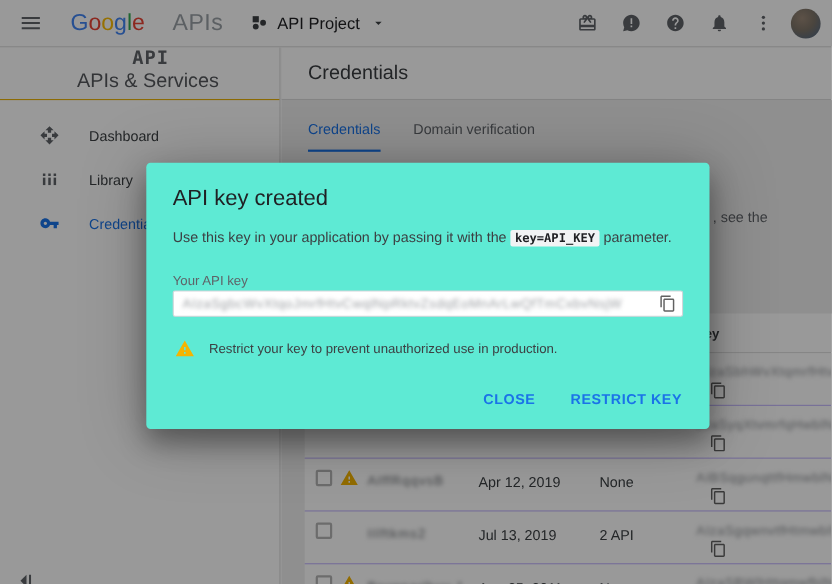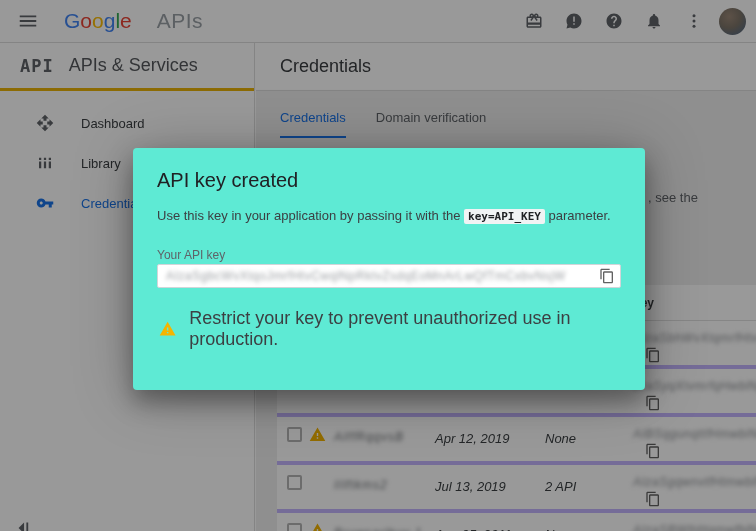--- a/index.html
+++ b/index.html
@@ -26,21 +26,21 @@
   .topbar-right .iconbtn { margin-right:22px; }
   .avatar {
     width:27px; height:27px; border-radius:50%; margin-right:10px; cursor:pointer;
     background: radial-gradient(circle at 38% 32%, #9b8878 0%, #7d7468 45%, #5d6b7c 80%, #4c5a6b 100%);
   }
   
   .sidebar {
     position:absolute; left:0; top:43px; width:255px; height:488px;
     background:#fff; border-right:1px solid #dcdcdc;
   }
-  .sidebar-header { height:48px; border-bottom:3px solid #eab308; display:flex; align-items:center; }
+  .sidebar-header { height:48px; border-bottom:1px solid #eab308; display:flex; align-items:center;flex-direction:column; }
   .api-logo {
     margin-left:20px; font-family:"DejaVu Sans Mono", monospace;
     font-weight:bold; font-size:17px; color:#5f6368; letter-spacing:1px;
   }
   .sidebar-title { font-size:18px; color:#55585c; margin-left:15px; }
   .nav { padding-top:12px; }
   .nav-item { height:40px; display:flex; align-items:center; padding-left:36px; cursor:pointer; }
   .nav-item .nav-icon { width:18px; height:18px; fill:#5f6368; }
   .nav-item .nav-label { font-size:13px; color:#3c4043; margin-left:27px; }
   .nav-item.active .nav-icon { fill:#1a73e8; }
@@ -51,21 +51,21 @@
   .main-header { height:48px; background:#fff; border-bottom:1px solid #dcdcdc; display:flex; align-items:center; }
   .page-title { font-size:18px; color:#3a3d40; margin-left:24px; }
   .tabs { position:absolute; left:24px; top:67px; display:flex; }
   .tab { font-size:13px; color:#5f6368; padding-bottom:11px; margin-right:30px; cursor:pointer; border-bottom:2px solid transparent; }
   .tab.active { color:#1a73e8; border-bottom-color:#1a73e8; }
   .intro-fragment { position:absolute; left:392px; top:147px; font-size:13px; color:#5f6368;text-align:right; }
   
   .bg-table { position:absolute; left:21px; top:242px; width:479px; background:#fff; }
   .bg-thead { position:relative; height:36px; border-bottom:1px solid #e0e0e0; }
   .key-header { position:absolute; left:355px; top:11px; font-size:12px; font-weight:bold; color:#3c4043; }
-  .bg-row { position:relative; height:48px; border-bottom:4px solid #c4b5fd;font-style:italic; }
+  .bg-row { position:relative; height:48px; border-bottom:1px solid #c4b5fd; }
   .cb { position:absolute; left:10px; top:10px; width:15px; height:15px; border:2px solid #b4b4b4; border-radius:2px; background:#fff; cursor:pointer; }
   .row-warn { position:absolute; left:32px; top:9px; width:17px; height:17px; }
   .name-mask { position:absolute; left:57px; top:13px; font-size:12px; color:#6f7377; filter:blur(2px); letter-spacing:1px; white-space:nowrap; }
   .cell-date { position:absolute; left:158px; top:14px; font-size:13px; color:#3c4043; }
   .cell-restr { position:absolute; left:268px; top:14px; font-size:13px; color:#3c4043; }
   .key-mask { position:absolute; left:356px; top:10px; font-size:12px; color:#8f9296; filter:blur(2px); letter-spacing:0.5px; white-space:nowrap; }
   .row-copy { position:absolute; left:368px; top:26px; width:16px; height:16px; }
   
   .scrim { position:absolute; inset:0; background:rgba(0,0,0,0.40); z-index:10; }
   .dialog {
@@ -80,21 +80,21 @@
     color:#202124; background:#f1f3f4; padding:1px 4px; border-radius:2px;
   }
   .dlg-label { position:absolute; left:24px; top:100px; font-size:12px; color:#5f6368; }
   .dlg-input {
     position:absolute; left:24px; top:116px; width:464px; height:24px;
     background:#fff; border:1px solid #d2d5d9; border-radius:2px;
   }
   .dlg-input .mask { position:absolute; left:8px; top:4px; font-size:12px; color:#9da0a4; filter:blur(2px); letter-spacing:0.5px; white-space:nowrap; max-width:430px; overflow:hidden; }
   .dlg-copy { position:absolute; right:5px; top:3px; width:16px; height:16px; }
   .dlg-warning { position:absolute; left:26px; top:160px; display:flex; align-items:center; }
-  .dlg-warning-text { font-size:18px; color:#3c4043; margin-left:13px; }
+  .dlg-warning-text { font-size:12px; color:#3c4043; margin-left:13px;text-align:right; }
   .dlg-actions { position:absolute; right:14px; bottom:11px; display:flex; }
   .dlg-btn {
     background:none; border:none; cursor:pointer; padding:9px 11px; margin-left:10px;
     font-family:"Liberation Sans", sans-serif; font-size:13px; font-weight:bold;
     color:#1a73e8; letter-spacing:0.5px; border-radius:4px;
   }
   svg { display:block; }
 </style>
 </head>
 <body>
@@ -109,20 +109,35 @@
     </button>
     <div class="logo">
       <span class="l" style="color:#4285F4">G</span>
         <span class="l" style="color:#EA4335">o</span>
         <span class="l" style="color:#FBBC05">o</span>
         <span class="l" style="color:#4285F4">g</span>
         <span class="l" style="color:#34A853">l</span>
         <span class="l" style="color:#EA4335">e</span>
       <span class="logo-suffix">APIs</span>
     </div>
+    <div class="project">
+      <span>
+        <svg viewBox="0 0 20 20" width="14" height="14" fill="#3c4043">
+            <rect x="1" y="1" width="8" height="8"></rect>
+            <circle cx="5" cy="14.5" r="3.8"></circle>
+            <circle cx="14.5" cy="9.5" r="3.8"></circle>
+          </svg>
+      </span>
+      <span class="project-label">API Project</span>
+      <span class="caret">
+        <svg viewBox="0 0 24 24" width="14" height="14" fill="#3c4043">
+            <path d="M7 10l5 5 5-5z"></path>
+          </svg>
+      </span>
+    </div>
     <div class="topbar-right">
       <button class="iconbtn">
         <svg viewBox="0 0 24 24" width="18" height="18" fill="#5f6368">
             <path d="M20 6h-2.18c.11-.31.18-.65.18-1 0-1.66-1.34-3-3-3-1.05 0-1.96.54-2.5 1.35l-.5.67-.5-.68C10.96 2.54 10.05 2 9 2 7.34 2 6 3.34 6 5c0 .35.07.69.18 1H4c-1.11 0-1.99.89-1.99 2L2 19c0 1.11.89 2 2 2h16c1.11 0 2-.89 2-2V8c0-1.11-.89-2-2-2zm-5-2c.55 0 1 .45 1 1s-.45 1-1 1-1-.45-1-1 .45-1 1-1zM9 4c.55 0 1 .45 1 1s-.45 1-1 1-1-.45-1-1 .45-1 1-1zm11 15H4v-2h16v2zm0-5H4V8h5.08L7 10.83 8.62 12 11 8.76l1-1.36 1 1.36L15.38 12 17 10.83 14.92 8H20v6z"></path>
           </svg>
       </button>
       <button class="iconbtn">
         <svg viewBox="0 0 24 24" width="18" height="18" fill="#5f6368">
             <path d="M12 2C6.5 2 2 6.5 2 12c0 1.8.5 3.5 1.3 5L2 22l5.1-1.3c1.5.8 3.1 1.3 4.9 1.3 5.5 0 10-4.5 10-10S17.5 2 12 2zm1 15h-2v-2h2v2zm0-4h-2V6h2v7z"></path>
           </svg>
@@ -274,15 +289,19 @@
             <path d="M16 1H4c-1.1 0-2 .9-2 2v14h2V3h12V1zm3 4H8c-1.1 0-2 .9-2 2v14c0 1.1.9 2 2 2h11c1.1 0 2-.9 2-2V7c0-1.1-.9-2-2-2zm0 16H8V7h11v14z"></path>
           </svg>
       </button>
     </div>
     <div class="dlg-warning">
       <svg viewBox="0 0 24 24" width="18" height="18" fill="#f4b400">
           <path d="M1 21h22L12 2 1 21zm12-3h-2v-2h2v2zm0-4h-2v-4h2v4z"></path>
         </svg>
       <span class="dlg-warning-text">Restrict your key to prevent unauthorized use in production.</span>
     </div>
+    <div class="dlg-actions">
+      <button class="dlg-btn">CLOSE</button>
+      <button class="dlg-btn">RESTRICT KEY</button>
+    </div>
   </div>
 
 </div>
 
 </body></html>

